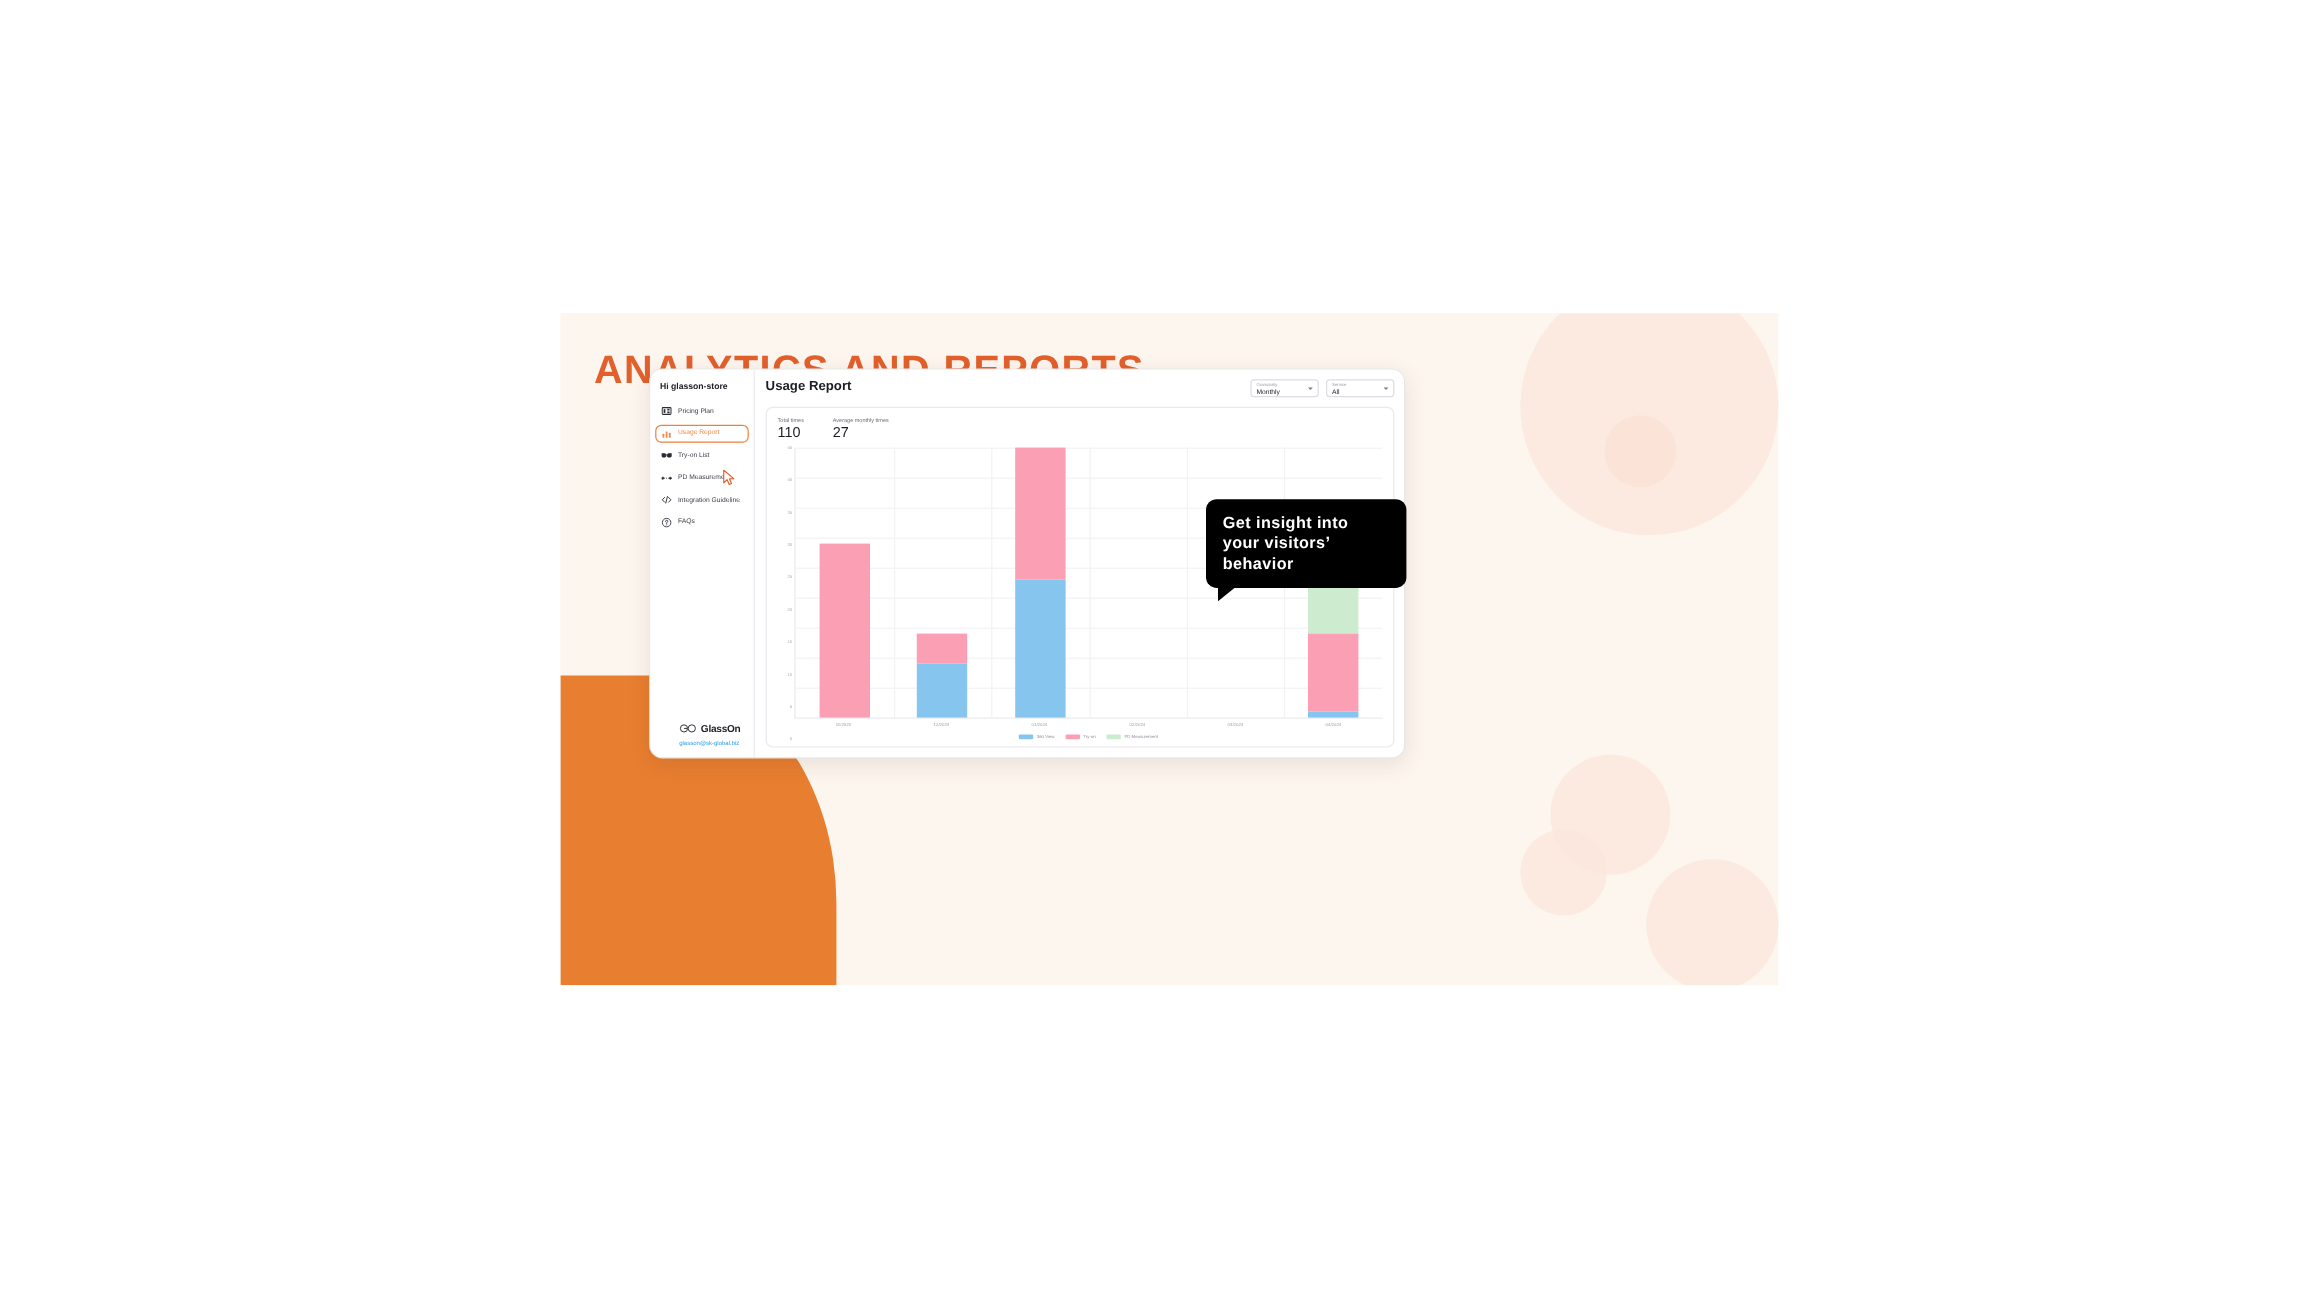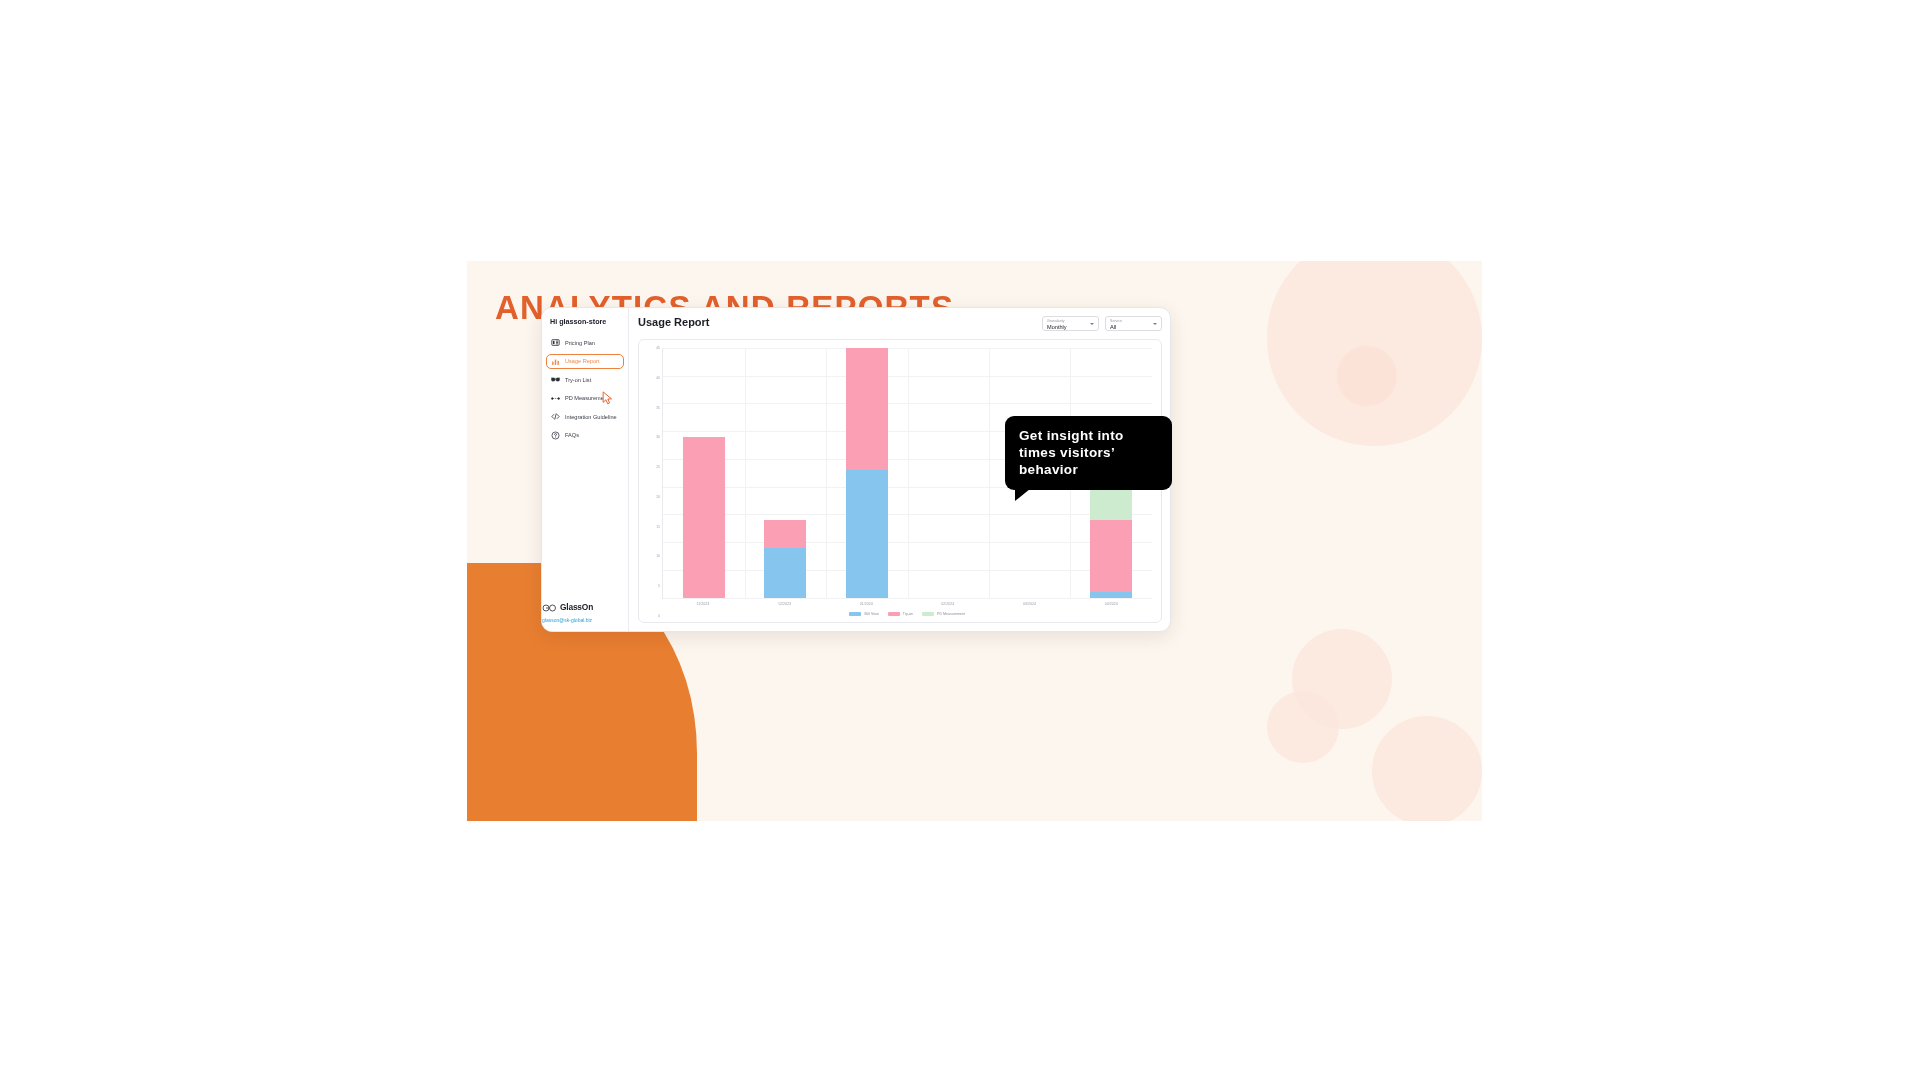--- a/index.html
+++ b/index.html
@@ -116,21 +116,21 @@
 
   
   #cursor-pointer {
     position: absolute;
     left: 60px; top: 83px;
     width: 11px; height: 14px;
     pointer-events: none;
   }
 
   #sidebar-footer {
-    padding: 0 0 0 0;
+    padding: 0 0 0 24px;
   }
   .brand-row {
     display: flex; align-items: center; gap: 3px;
     margin-bottom: 1.5px;
   }
   .brand-name {
     font-size: 8.4px; font-weight: 700; color: #1c1e26; letter-spacing: -.2px;
   }
   .brand-mail {
     font-size: 5px; color: #2f9fdd; white-space: nowrap;
@@ -399,20 +399,30 @@
           <div class="select-box">
             <div class="select-label">Service</div>
             <div class="select-value">All</div>
             <span class="select-caret"></span>
           </div>
         </div>
       </div>
 
       <div id="report-card">
 
+        <div id="stats">
+          <div>
+            <div class="stat-label">Total times</div>
+            <div class="stat-value">110</div>
+          </div>
+          <div>
+            <div class="stat-label">Average monthly times</div>
+            <div class="stat-value">27</div>
+          </div>
+        </div>
 
         <div id="chart">
           <div id="y-axis">
               <div class="y-tick" style="top: 100%;">0</div>
               <div class="y-tick" style="top: 88.8889%;">5</div>
               <div class="y-tick" style="top: 77.7778%;">10</div>
               <div class="y-tick" style="top: 66.6667%;">15</div>
               <div class="y-tick" style="top: 55.5556%;">20</div>
               <div class="y-tick" style="top: 44.4444%;">25</div>
               <div class="y-tick" style="top: 33.3333%;">30</div>
@@ -479,17 +489,17 @@
                 </div>
               </div>
           </div>
         </div>
 
       </div>
     </div>
   </div>
 
   <div class="callout" id="callout-mid">
-    <span>Get insight into times visitors’ behavior</span>
+    <span>Get insight into your visitors’ behavior</span>
     <span class="tail"></span>
   </div>
 
 </div>
 
 </body></html>

